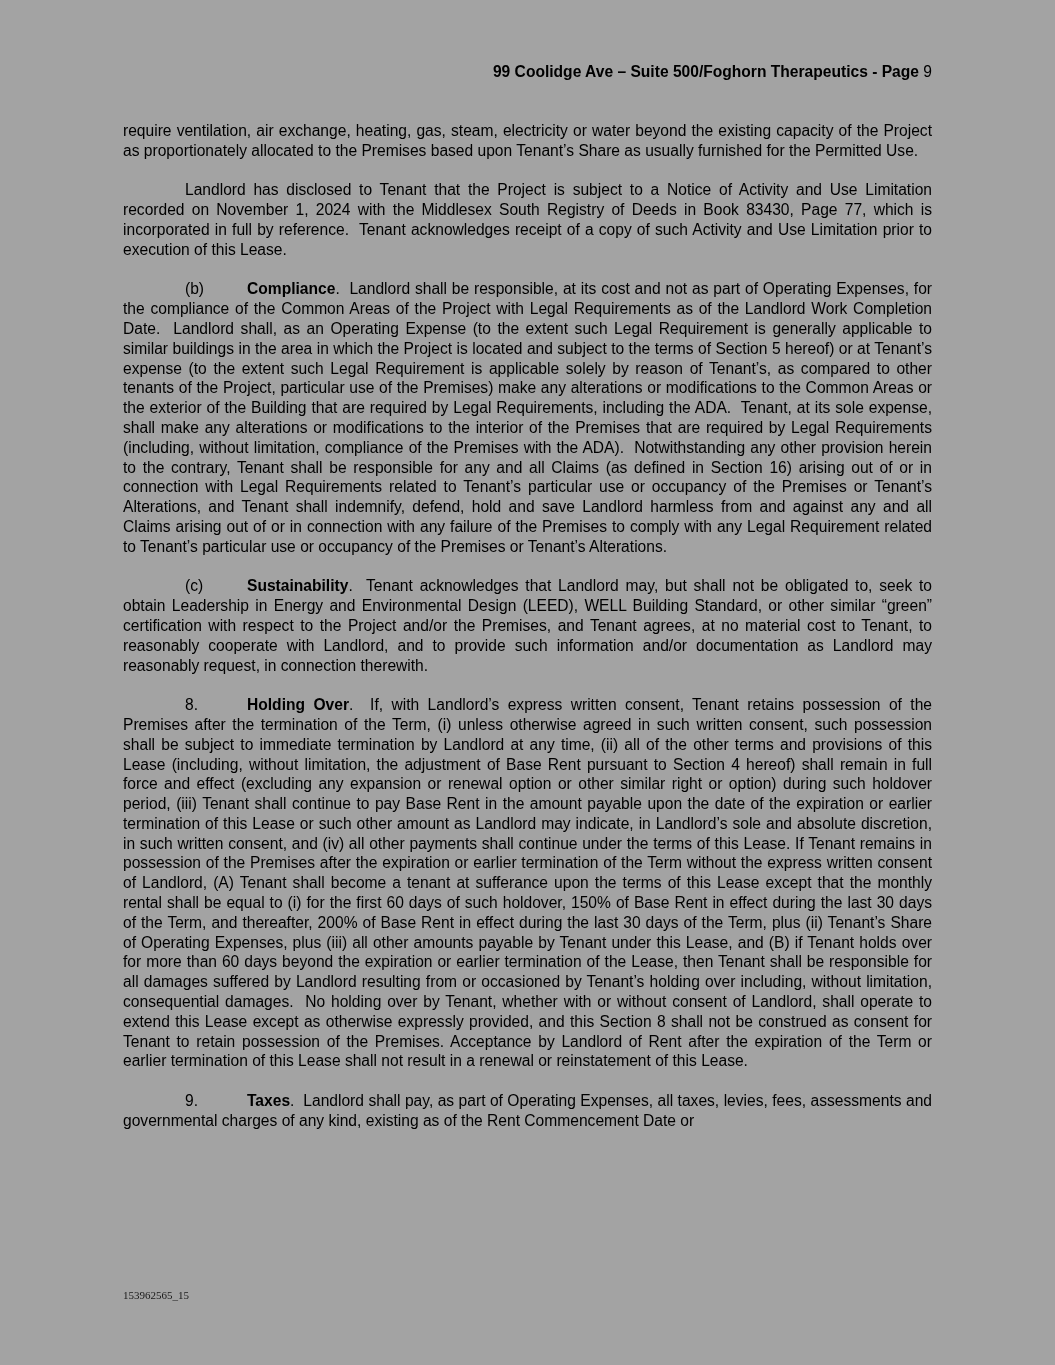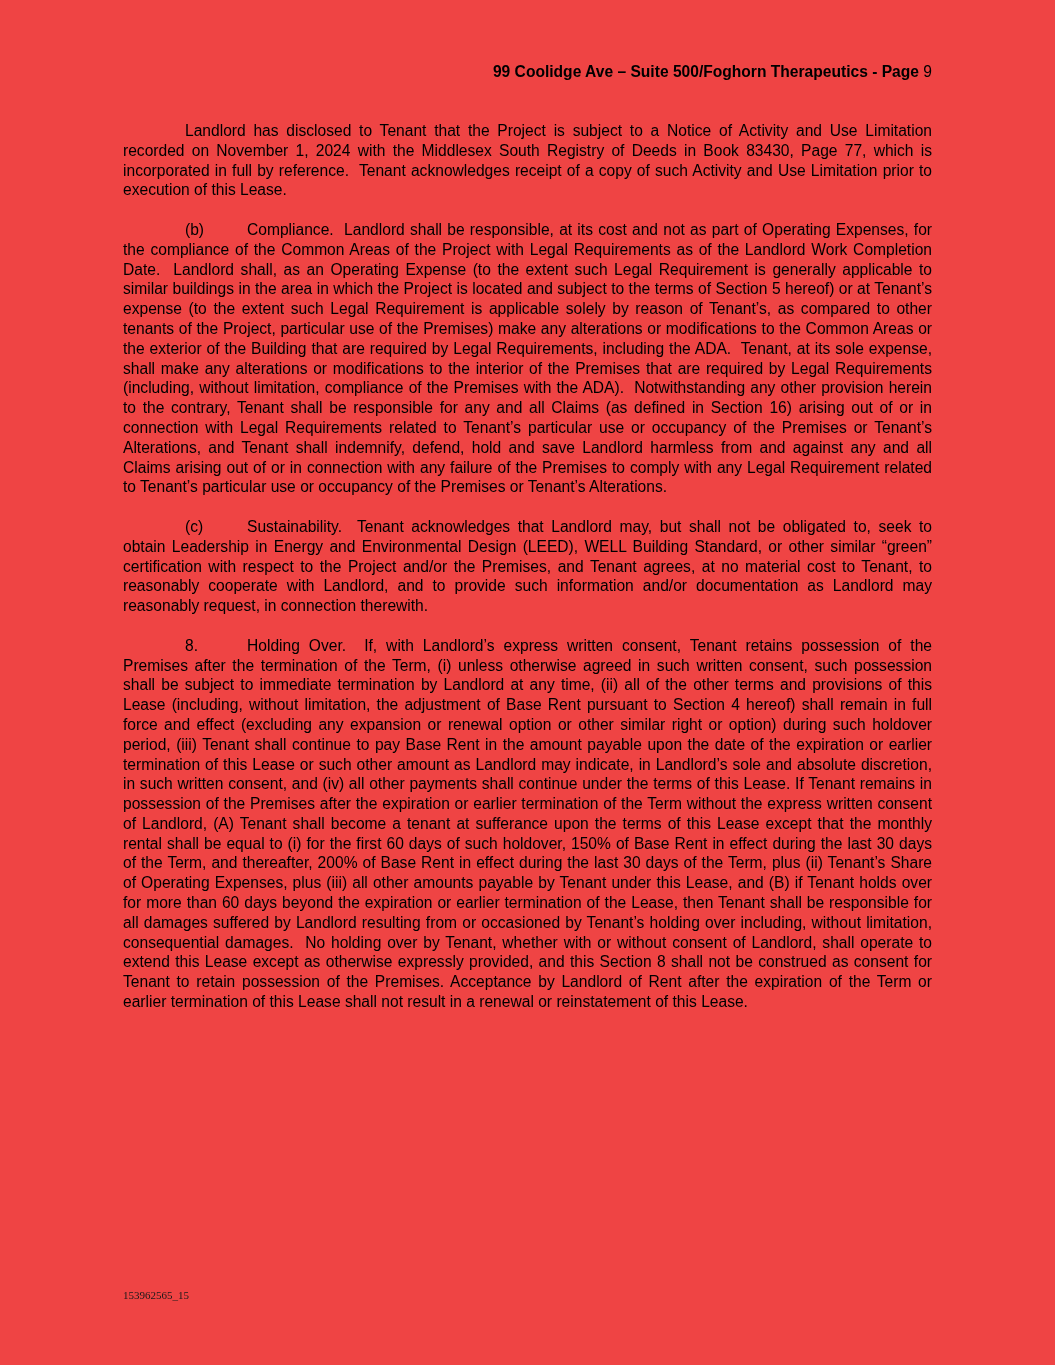--- a/index.html
+++ b/index.html
@@ -4,21 +4,21 @@
 <style>
   html, body {
     margin: 0;
     padding: 0;
     background: #ffffff;
   }
   .page {
     position: relative;
     width: 1055px;
     height: 1365px;
-    background: #ef4444;
+    background: #a3a3a3;
     color: #000000;
     font-family: "Liberation Sans", sans-serif;
     overflow: hidden;
   }
   .doc-header {
     position: absolute;
     top: 62px;
     left: 123px;
     right: 123px;
     text-align: right;
@@ -40,48 +40,50 @@
     text-align: justify;
     text-indent: 62px;
     white-space: pre-wrap;
   }
   .para.no-indent { text-indent: 0; }
   .label {
     display: inline-block;
     width: 62px;
     text-indent: 0;
   }
-  .bold { font-weight: normal; }
+  .bold { font-weight: bold; }
   .underline { }
   .doc-footer {
     position: absolute;
     left: 123px;
     top: 1286px;
     font-family: "Liberation Serif", serif;
     font-size: 11px;
     line-height: 18px;
     color: #1a1a1a;
   }
 </style>
 </head>
 <body>
 
 <div class="page">
 
   <div class="doc-header"><span class="hdr-bold">99 Coolidge Ave – Suite 500/Foghorn Therapeutics - Page </span><span>9</span></div>
 
   <div class="content">
 
+    <p class="para no-indent"><span>require ventilation, air exchange, heating, gas, steam, electricity or water beyond the existing capacity of the Project as proportionately allocated to the Premises based upon Tenant’s Share as usually furnished for the Permitted Use.</span></p>
 
     <p class="para"><span>Landlord has disclosed to Tenant that the Project is subject to a Notice of Activity and Use Limitation recorded on November 1, 2024 with the Middlesex South Registry of Deeds in Book 83430, Page 77, which is incorporated in full by reference.  Tenant acknowledges receipt of a copy of such Activity and Use Limitation prior to execution of this Lease.</span></p>
 
     <p class="para"><span class="label">(b)</span><span class="bold">Compliance</span><span>.  Landlord shall be responsible, at its cost and not as part of Operating Expenses, for the compliance of the Common Areas of the Project with Legal Requirements as of the Landlord Work Completion Date.  Landlord shall, as an Operating Expense (to the extent such Legal Requirement is generally applicable to similar buildings in the area in which the Project is located and subject to the terms of </span><span class="underline">Section 5</span><span> hereof) or at Tenant’s expense (to the extent such Legal Requirement is applicable solely by reason of Tenant’s, as compared to other tenants of the Project, particular use of the Premises) make any alterations or modifications to the Common Areas or the exterior of the Building that are required by Legal Requirements, including the ADA.  Tenant, at its sole expense, shall make any alterations or modifications to the interior of the Premises that are required by Legal Requirements (including, without limitation, compliance of the Premises with the ADA).  Notwithstanding any other provision herein to the contrary, Tenant shall be responsible for any and all Claims (as defined in </span><span class="underline">Section 16</span><span>) arising out of or in connection with Legal Requirements related to Tenant’s particular use or occupancy of the Premises or Tenant’s Alterations, and Tenant shall indemnify, defend, hold and save Landlord harmless from and against any and all Claims arising out of or in connection with any failure of the Premises to comply with any Legal Requirement related to Tenant’s particular use or occupancy of the Premises or Tenant’s Alterations.</span></p>
 
     <p class="para"><span class="label">(c)</span><span class="bold">Sustainability</span><span>.  Tenant acknowledges that Landlord may, but shall not be obligated to, seek to obtain Leadership in Energy and Environmental Design (LEED), WELL Building Standard, or other similar “green” certification with respect to the Project and/or the Premises, and Tenant agrees, at no material cost to Tenant, to reasonably cooperate with Landlord, and to provide such information and/or documentation as Landlord may reasonably request, in connection therewith.</span></p>
 
     <p class="para"><span class="label">8.</span><span class="bold">Holding Over</span><span>.  If, with Landlord’s express written consent, Tenant retains possession of the Premises after the termination of the Term, (i) unless otherwise agreed in such written consent, such possession shall be subject to immediate termination by Landlord at any time, (ii) all of the other terms and provisions of this Lease (including, without limitation, the adjustment of Base Rent pursuant to </span><span class="underline">Section 4</span><span> hereof) shall remain in full force and effect (excluding any expansion or renewal option or other similar right or option) during such holdover period, (iii) Tenant shall continue to pay Base Rent in the amount payable upon the date of the expiration or earlier termination of this Lease or such other amount as Landlord may indicate, in Landlord’s sole and absolute discretion, in such written consent, and (iv) all other payments shall continue under the terms of this Lease. If Tenant remains in possession of the Premises after the expiration or earlier termination of the Term without the express written consent of Landlord, (A) Tenant shall become a tenant at sufferance upon the terms of this Lease except that the monthly rental shall be equal to (i) for the first 60 days of such holdover, 150% of Base Rent in effect during the last 30 days of the Term, and thereafter, 200% of Base Rent in effect during the last 30 days of the Term, plus (ii) Tenant’s Share of Operating Expenses, plus (iii) all other amounts payable by Tenant under this Lease, and (B) if Tenant holds over for more than 60 days beyond the expiration or earlier termination of the Lease, then Tenant shall be responsible for all damages suffered by Landlord resulting from or occasioned by Tenant’s holding over including, without limitation, consequential damages.  No holding over by Tenant, whether with or without consent of Landlord, shall operate to extend this Lease except as otherwise expressly provided, and this </span><span class="underline">Section 8</span><span> shall not be construed as consent for Tenant to retain possession of the Premises. Acceptance by Landlord of Rent after the expiration of the Term or earlier termination of this Lease shall not result in a renewal or reinstatement of this Lease.</span></p>
 
+    <p class="para"><span class="label">9.</span><span class="bold">Taxes</span><span>.  Landlord shall pay, as part of Operating Expenses, all taxes, levies, fees, assessments and governmental charges of any kind, existing as of the Rent Commencement Date or</span></p>
 
   </div>
 
   <div class="doc-footer">153962565_15</div>
 
 </div>
 
 </body></html>

